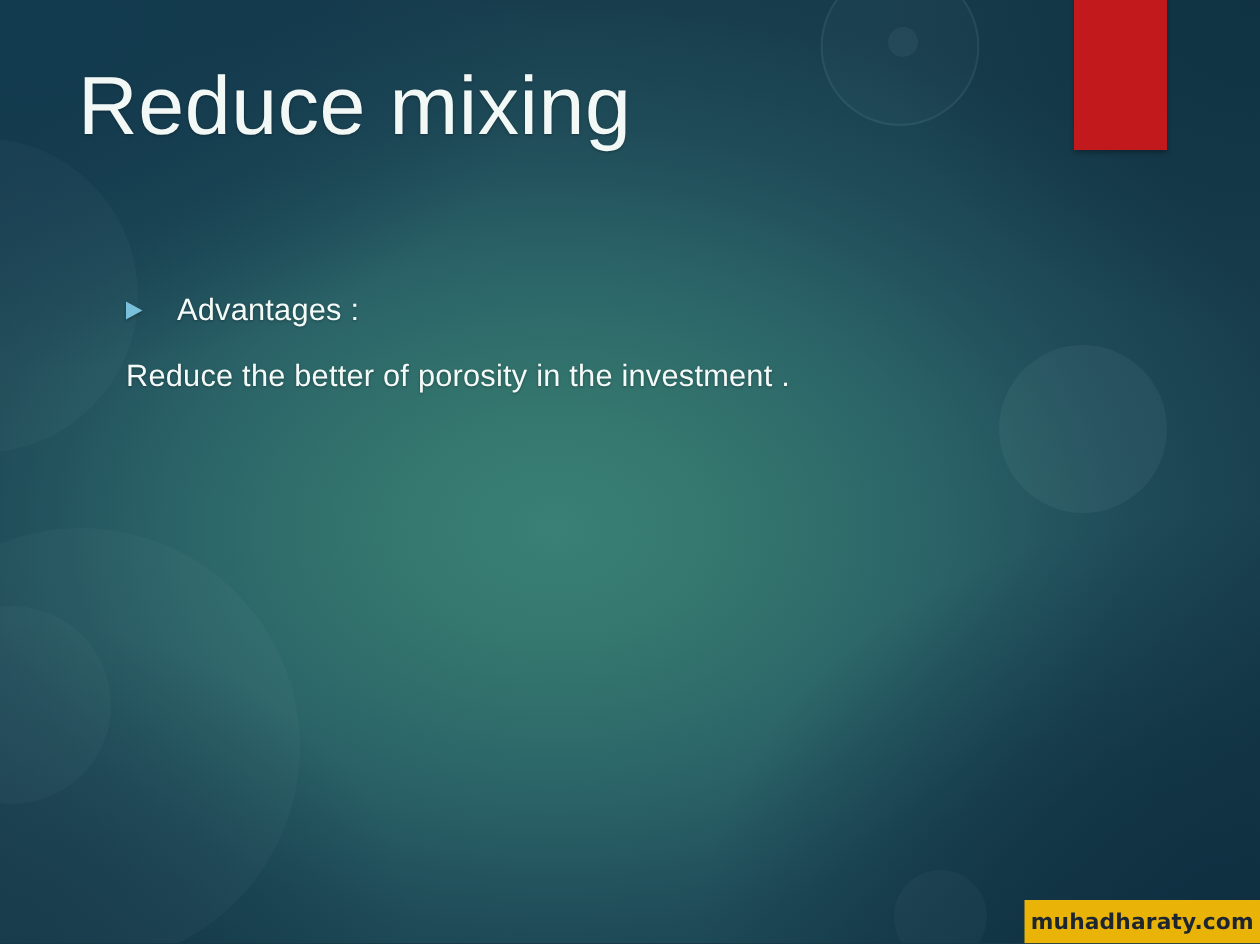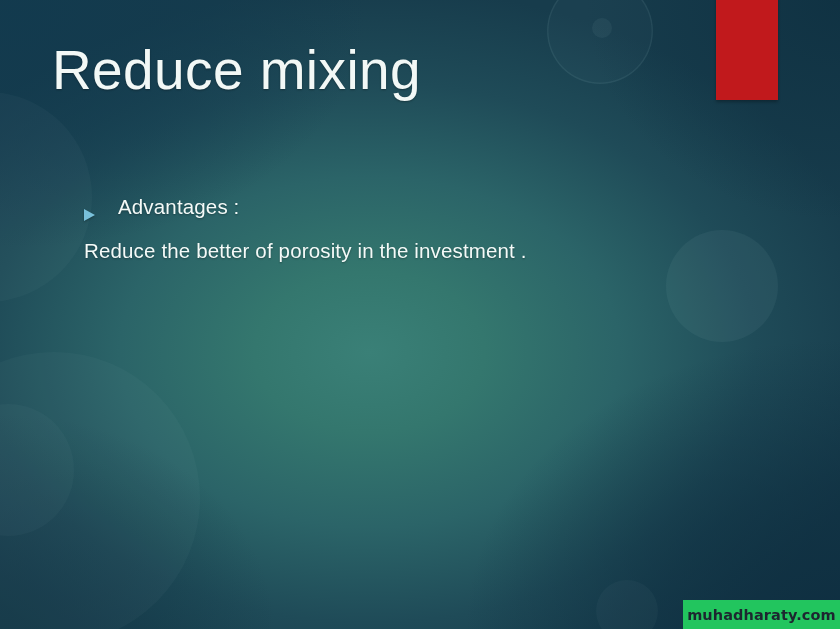--- a/index.html
+++ b/index.html
@@ -96,21 +96,21 @@
     color: #f4faf8;
     font-size: 20.5px;
     font-weight: 400;
     letter-spacing: 0.15px;
     text-shadow: 0 1px 2px rgba(0,0,0,0.30);
     margin: 0 0 12px 0;
     line-height: 1.42;
   }
   .line.bulleted {
     display: flex;
-    align-items: flex-end;
+    align-items: center;
     gap: 0;
     margin-bottom: 15px;
   }
   .bullet-tri {
     display: inline-block;
     width: 0;
     height: 0;
     border-top: 6.5px solid transparent;
     border-bottom: 6.5px solid transparent;
     border-left: 11px solid #79c0da;
@@ -127,21 +127,21 @@
     padding-left: 34px;
   }
 
   
   .watermark {
     position: absolute;
     right: 0;
     bottom: 0;
     width: 157px;
     height: 29px;
-    background: #22c55e;
+    background: #eab308;
     display: flex;
     align-items: center;
     justify-content: center;
   }
   .watermark-text {
     color: #1d2630;
     font-size: 14.5px;
     font-weight: bold;
     letter-spacing: 0.1px;
     font-family: "DejaVu Sans", sans-serif;

